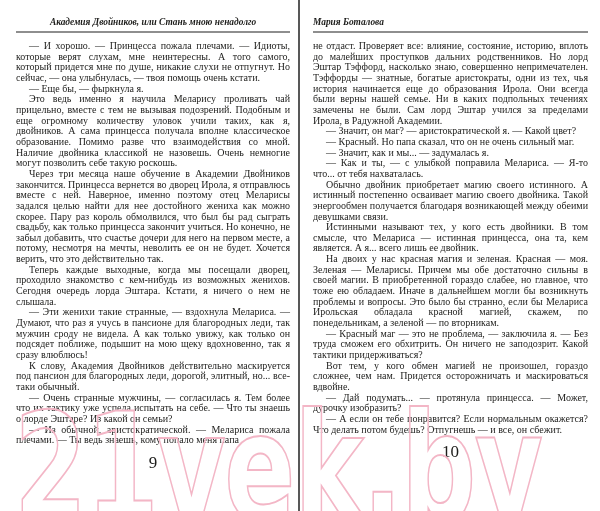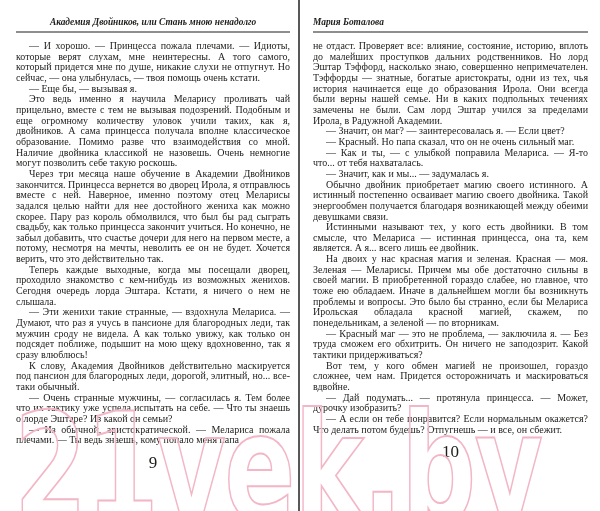--- a/index.html
+++ b/index.html
@@ -80,41 +80,41 @@
 
 <div id="spread" style="--wm-color: #f3b6c6; color: rgb(29, 29, 27);">
 
   <div class="pages">
 
     <div class="page left">
       <div class="running-header">Академия Двойников, или Стань мною ненадолго</div>
       <div class="header-rule"></div>
       <div class="body-text">
         <p>— И хорошо. — Принцесса пожала плечами. — Идиоты, которые верят слухам, мне неинтересны. А того самого, который придется мне по душе, никакие слухи не отпугнут. Но сейчас, — она улыбнулась, — твоя помощь очень кстати.</p>
-        <p>— Еще бы, — вызывая я.</p>
+        <p>— Еще бы, — фыркнула я.</p>
         <p>Это ведь именно я научила Меларису проливать чай прицельно, вместе с тем не вызывая подозрений. Подобным и еще огромному количеству уловок учили таких, как я, двойников. А сама принцесса получала вполне классическое образование. Помимо разве что взаимодействия со мной. Наличие двойника классикой не назовешь. Очень немногие могут позволить себе такую роскошь.</p>
         <p>Через три месяца наше обучение в Академии Двойников закончится. Принцесса вернется во дворец Ирола, я отправлюсь вместе с ней. Наверное, именно поэтому отец Меларисы задался целью найти для нее достойного жениха как можно скорее. Пару раз король обмолвился, что был бы рад сыграть свадьбу, как только принцесса закончит учиться. Но конечно, не забыл добавить, что счастье дочери для него на первом месте, а потому, несмотря на мечты, неволить ее он не будет. Хочется верить, что это действительно так.</p>
         <p>Теперь каждые выходные, когда мы посещали дворец, проходило знакомство с кем-нибудь из возможных женихов. Сегодня очередь лорда Эштара. Кстати, я ничего о нем не слышала.</p>
         <p>— Эти женихи такие странные, — вздохнула Мелариса. — Думают, что раз я учусь в пансионе для благородных леди, так мужчин сроду не видела. А как только увижу, как только он подсядет поближе, подышит на мою щеку вдохновенно, так я сразу влюблюсь!</p>
         <p>К слову, Академия Двойников действительно маскируется под пансион для благородных леди, дорогой, элитный, но... все-таки обычный.</p>
         <p>— Очень странные мужчины, — согласилась я. Тем более что их тактику уже успела испытать на себе. — Что ты знаешь о лорде Эштаре? Из какой он семьи?</p>
         <p>— Из обычной, аристократической. — Мелариса пожала плечами. — Ты ведь знаешь, кому попало меня папа</p>
       </div>
       <div class="page-number">9</div>
     </div>
 
     <div class="page right">
       <div class="running-header">Мария Боталова</div>
       <div class="header-rule"></div>
       <div class="body-text">
         <p class="no-indent">не отдаст. Проверяет все: влияние, состояние, историю, вплоть до малейших проступков дальних родственников. Но лорд Эштар Тэффорд, насколько знаю, совершенно непримечателен. Тэффорды — знатные, богатые аристократы, одни из тех, чья история начинается еще до образования Ирола. Они всегда были верны нашей семье. Ни в каких подпольных течениях замечены не были. Сам лорд Эштар учился за пределами Ирола, в Радужной Академии.</p>
-        <p>— Значит, он маг? — заинтересовалась я. — Если цвет?</p>
+        <p>— Значит, он маг? — аристократической я. — Какой цвет?</p>
         <p>— Красный. Но папа сказал, что он не очень сильный маг.</p>
+        <p>— Значит, как и мы... — задумалась я.</p>
         <p>— Как и ты, — с улыбкой поправила Мелариса. — Я-то что... от тебя нахваталась.</p>
-        <p>— Значит, как и мы... — задумалась я.</p>
         <p>Обычно двойник приобретает магию своего истинного. А истинный постепенно осваивает магию своего двойника. Такой энергообмен получается благодаря возникающей между обеими девушками связи.</p>
         <p>Истинными называют тех, у кого есть двойники. В том смысле, что Мелариса — истинная принцесса, она та, кем является. А я... всего лишь ее двойник.</p>
         <p>На двоих у нас красная магия и зеленая. Красная — моя. Зеленая — Меларисы. Причем мы обе достаточно сильны в своей магии. В приобретенной гораздо слабее, но главное, что тоже ею обладаем. Иначе в дальнейшем могли бы возникнуть проблемы и вопросы. Это было бы странно, если бы Мелариса Ирольская обладала красной магией, скажем, по понедельникам, а зеленой — по вторникам.</p>
         <p>— Красный маг — это не проблема, — заключила я. — Без труда сможем его обхитрить. Он ничего не заподозрит. Какой тактики придерживаться?</p>
         <p>Вот тем, у кого обмен магией не произошел, гораздо сложнее, чем нам. Придется осторожничать и маскироваться вдвойне.</p>
         <p>— Дай подумать... — протянула принцесса. — Может, дурочку изобразить?</p>
         <p>— А если он тебе понравится? Если нормальным окажется? Что делать потом будешь? Отпугнешь — и все, он сбежит.</p>
       </div>
       <div class="page-number">10</div>
     </div>

